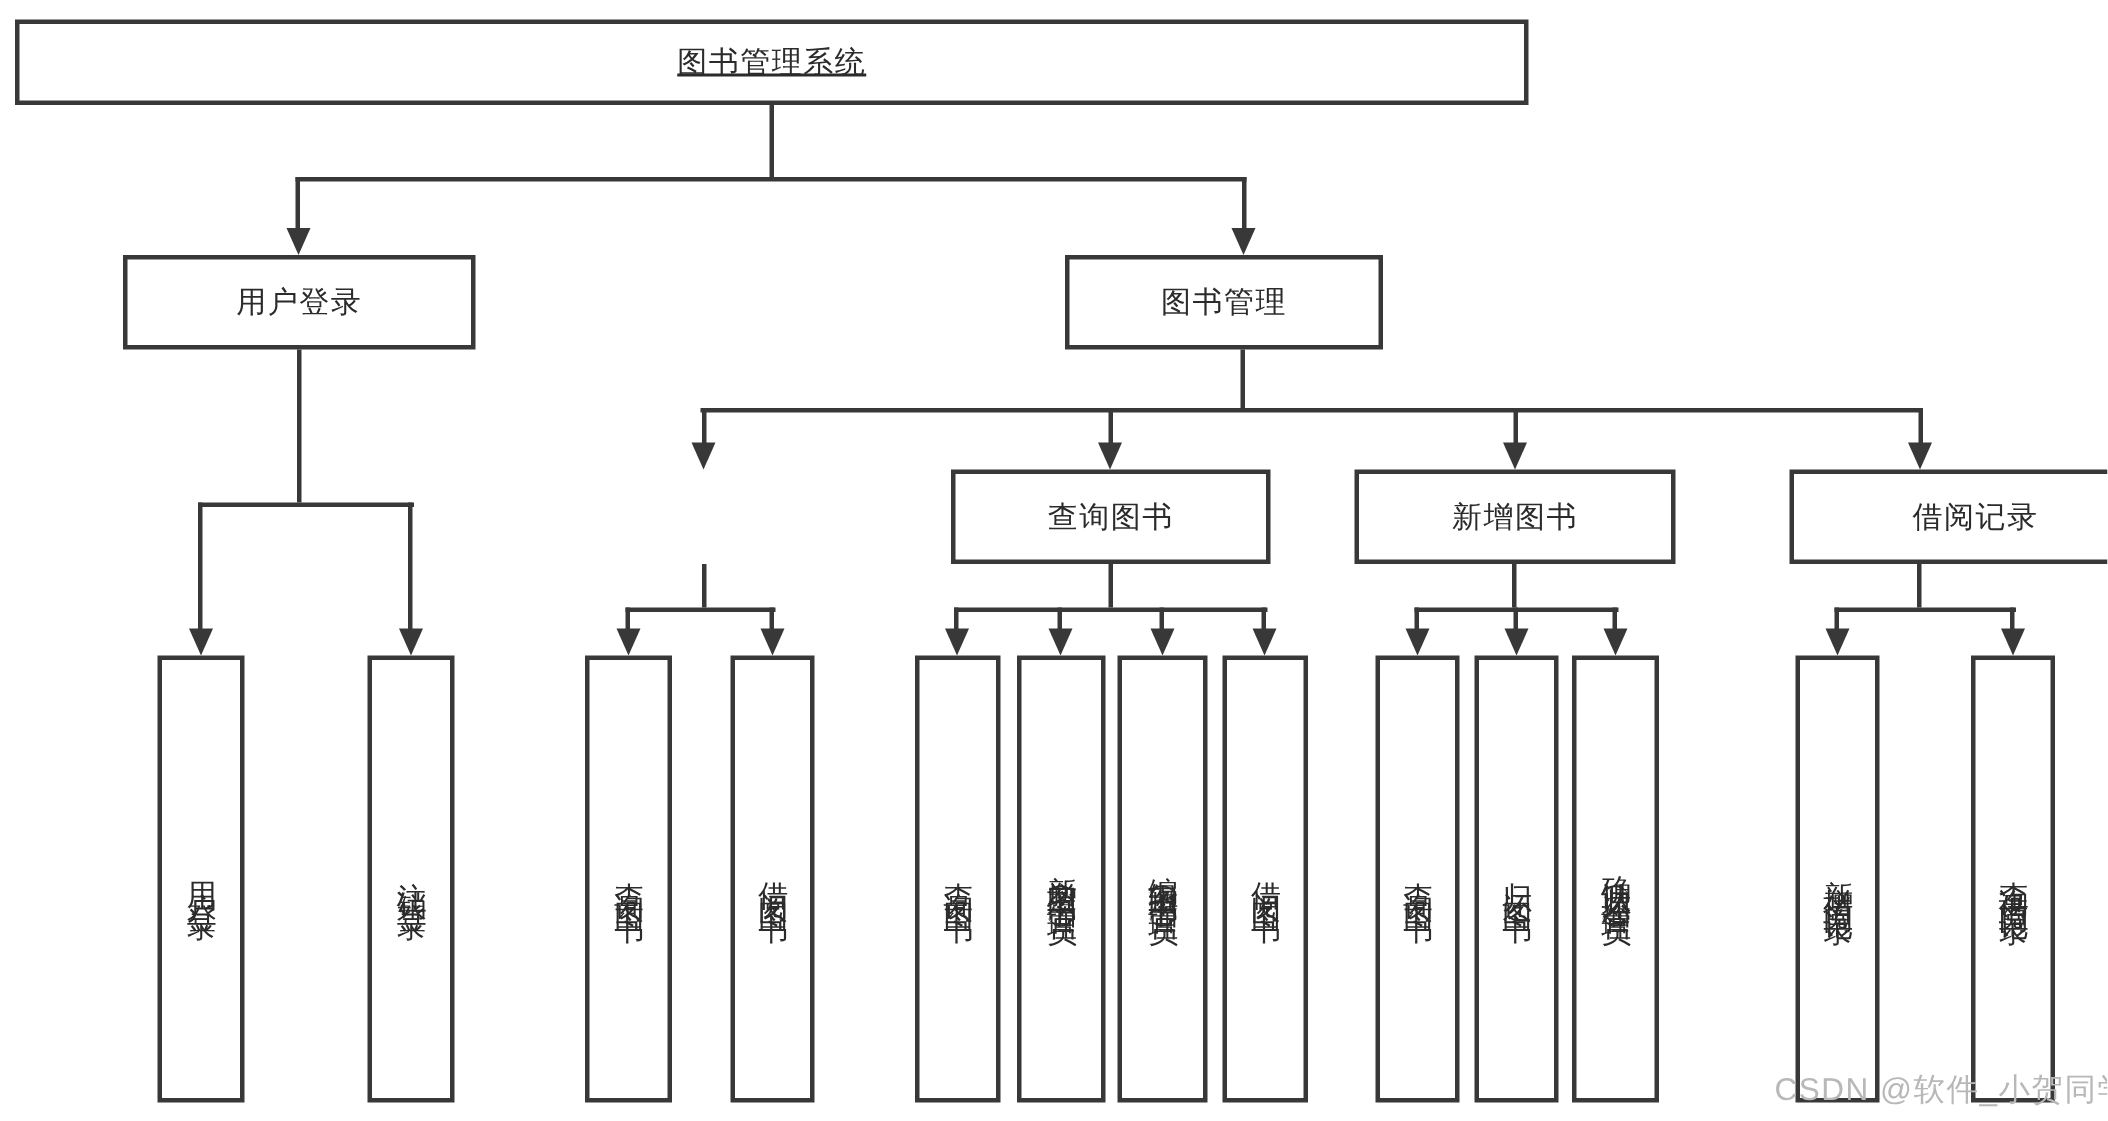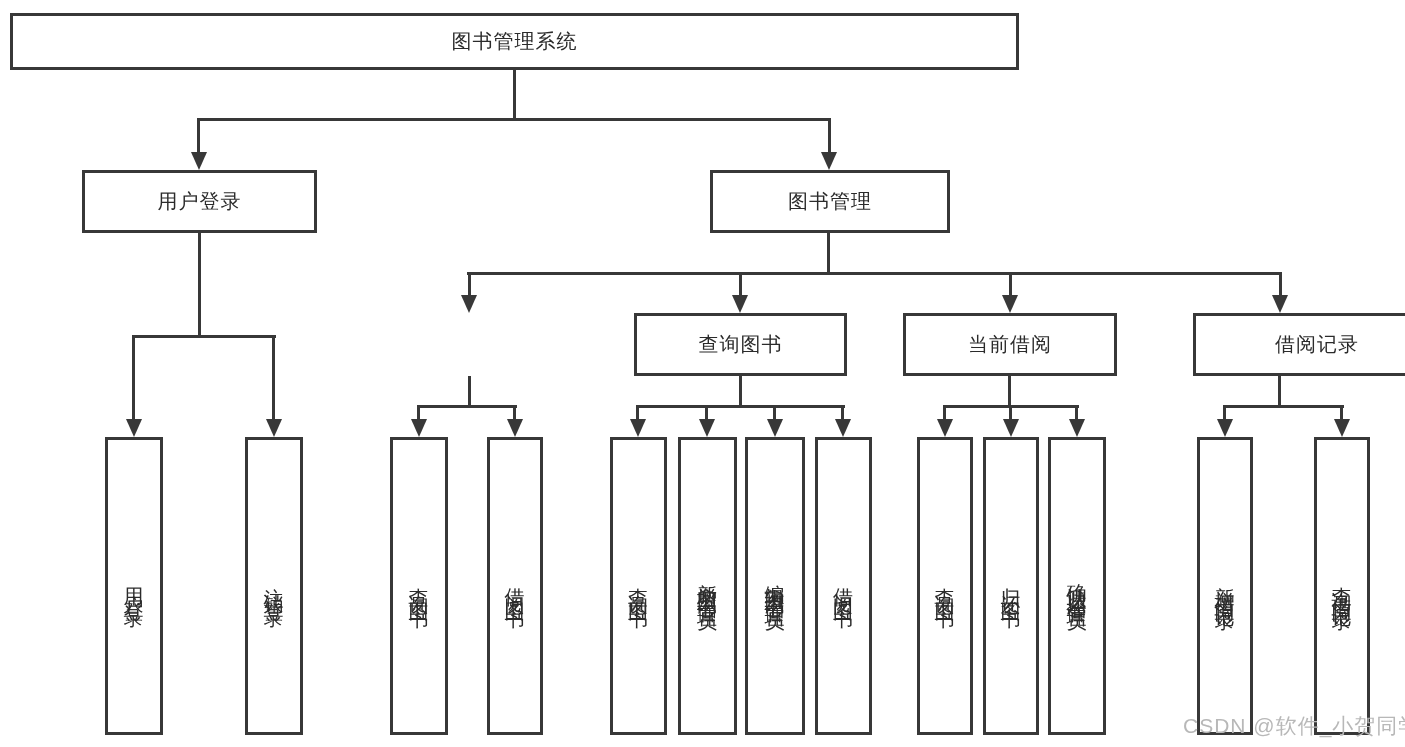--- a/index.html
+++ b/index.html
@@ -60,32 +60,32 @@
     letter-spacing: 1px;
     white-space: nowrap;
     z-index: 5;
   }
 </style>
 </head>
 <body>
 
 <div class="canvas">
 
-  <div class="hbox" style="left:10px;top:13px;width:1009px;height:57px;">图书管理系统</div>
+  <div class="hbox" style="left:10px;top:13px;width:1009px;height:57px;text-decoration:underline;">图书管理系统</div>
 
   <div class="line" style="left:513px;top:70px;width:3px;height:48px;"></div>
   <div class="line" style="left:197px;top:118px;width:634px;height:3px;"></div>
   <div class="line" style="left:197px;top:118px;width:3px;height:36px;"></div>
   <div class="arrow" style="left:191px;top:152px;"></div>
   <div class="line" style="left:828px;top:118px;width:3px;height:36px;"></div>
   <div class="arrow" style="left:821px;top:152px;"></div>
 
   <div class="hbox" style="left:82px;top:170px;width:235px;height:63px;">用户登录</div>
 
-  <div class="hbox" style="left:710px;top:170px;width:240px;height:63px;">图书管理</div>
+  <div class="hbox" style="left:710px;top:170px;width:212px;height:63px;">图书管理</div>
 
   <div class="line" style="left:198px;top:233px;width:3px;height:102px;"></div>
   <div class="line" style="left:132px;top:335px;width:144px;height:3px;"></div>
   <div class="line" style="left:132px;top:335px;width:3px;height:86px;"></div>
   <div class="arrow" style="left:126px;top:419px;"></div>
   <div class="line" style="left:272px;top:335px;width:3px;height:86px;"></div>
   <div class="arrow" style="left:266px;top:419px;"></div>
 
   <div class="line" style="left:827px;top:233px;width:3px;height:39px;"></div>
   <div class="line" style="left:467px;top:272px;width:814px;height:3px;"></div>
@@ -94,21 +94,21 @@
   <div class="line" style="left:739px;top:272px;width:3px;height:25px;"></div>
   <div class="arrow" style="left:732px;top:295px;"></div>
   <div class="line" style="left:1009px;top:272px;width:3px;height:25px;"></div>
   <div class="arrow" style="left:1002px;top:295px;"></div>
   <div class="line" style="left:1279px;top:272px;width:3px;height:25px;"></div>
   <div class="arrow" style="left:1272px;top:295px;"></div>
 
 
   <div class="hbox" style="left:634px;top:313px;width:213px;height:63px;">查询图书</div>
 
-  <div class="hbox" style="left:903px;top:313px;width:214px;height:63px;">当前借阅</div>
+  <div class="hbox" style="left:903px;top:313px;width:214px;height:63px;">新增图书</div>
 
   <div class="hbox" style="left:1173px;top:313px;width:248px;height:63px;margin-left:20px;">借阅记录</div>
 
   <div class="line" style="left:468px;top:376px;width:3px;height:29px;"></div>
   <div class="line" style="left:417px;top:405px;width:100px;height:3px;"></div>
   <div class="line" style="left:417px;top:405px;width:3px;height:16px;"></div>
   <div class="arrow" style="left:411px;top:419px;"></div>
   <div class="line" style="left:513px;top:405px;width:3px;height:16px;"></div>
   <div class="arrow" style="left:507px;top:419px;"></div>
 

